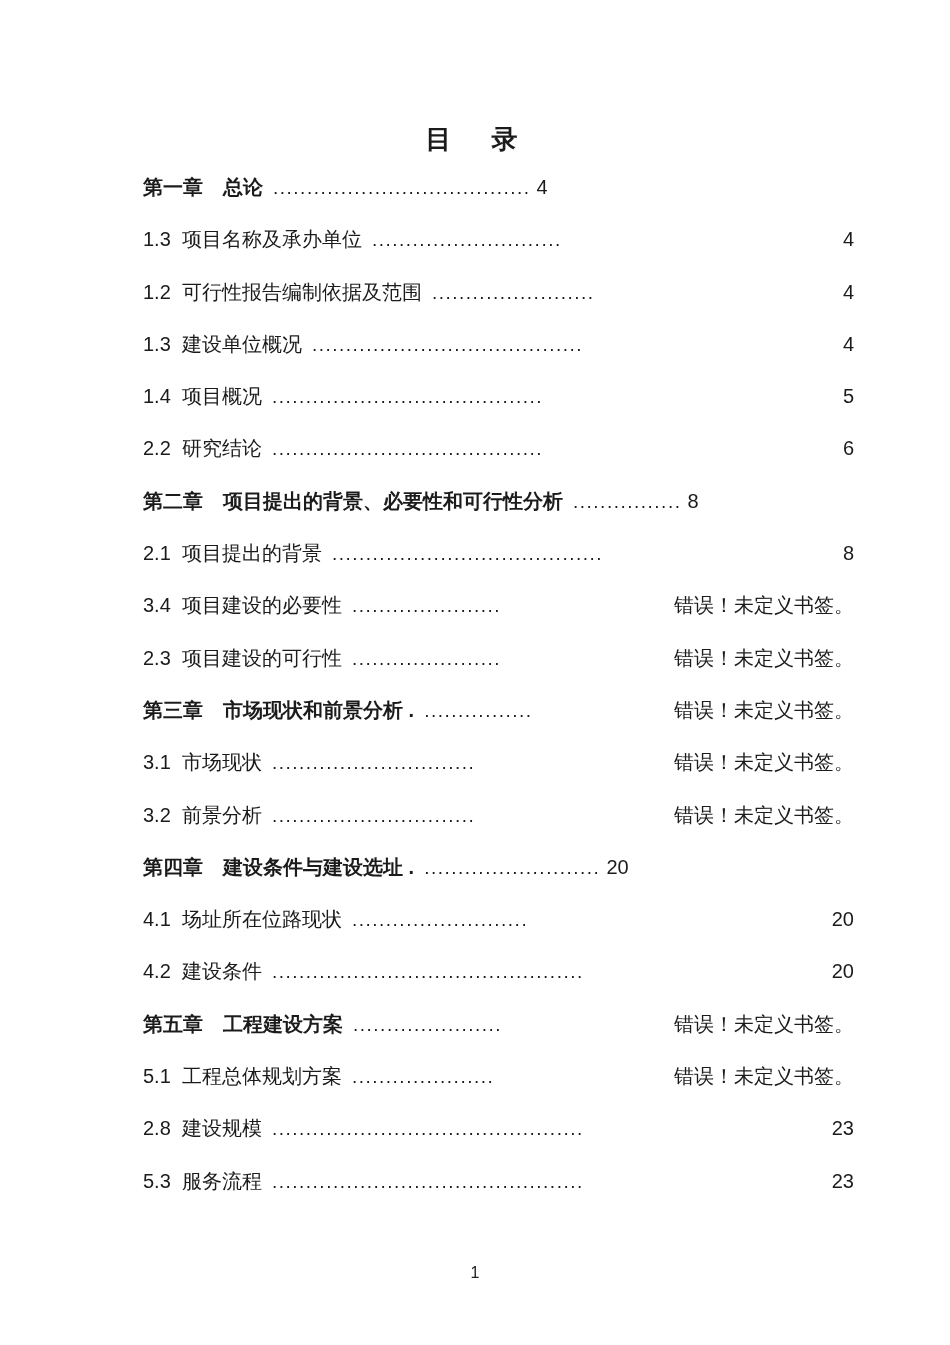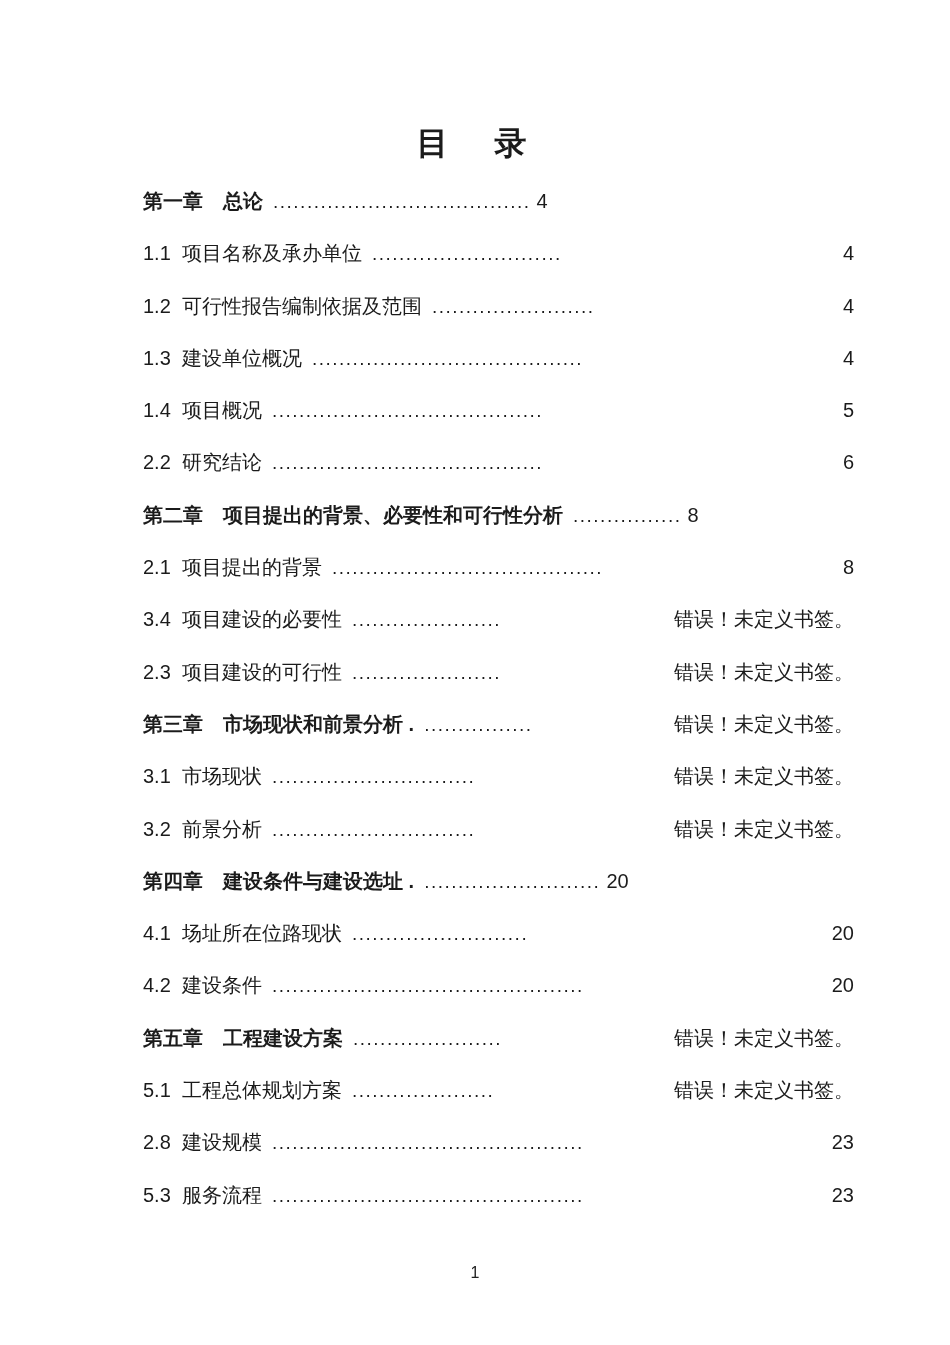--- a/index.html
+++ b/index.html
@@ -12,28 +12,28 @@
     font-family: "Liberation Sans", sans-serif;
     overflow: hidden;
   }
   .doc-title {
     position: absolute;
     top: 122px;
     left: 0;
     width: 100%;
     margin: 0;
     text-align: center;
-    font-size: 32px;
+    font-size: 26px;
     font-weight: bold;
     letter-spacing: 7px;
     white-space: pre;
   }
   .toc {
     position: absolute;
-    top: 175px;
+    top: 161px;
     left: 143px;
     right: 96px;
   }
   .toc-row {
     height: 52.3px;
     line-height: 52.3px;
     display: flex;
     align-items: baseline;
     white-space: pre;
     font-size: 20px;
@@ -64,21 +64,21 @@
     color: #222222;
   }
 </style>
 </head>
 <body>
 
 <div class="page">
   <h1 class="doc-title">目　录</h1>
   <div class="toc" id="toc">
       <div class="toc-row chapter inline"><span class="label">第一章　总论</span><span class="dots">......................................</span><span class="pageref">4</span></div>
-      <div class="toc-row item right"><span class="label">1.1  项目名称及承办单位</span><span class="dots">............................</span><span class="spacer"></span><span class="pageref">4</span></div>
+      <div class="toc-row item right"><span class="label">1.3  项目名称及承办单位</span><span class="dots">............................</span><span class="spacer"></span><span class="pageref">4</span></div>
       <div class="toc-row item right"><span class="label">1.2  可行性报告编制依据及范围</span><span class="dots">........................</span><span class="spacer"></span><span class="pageref">4</span></div>
       <div class="toc-row item right"><span class="label">1.3  建设单位概况</span><span class="dots">........................................</span><span class="spacer"></span><span class="pageref">4</span></div>
       <div class="toc-row item right"><span class="label">1.4  项目概况</span><span class="dots">........................................</span><span class="spacer"></span><span class="pageref">5</span></div>
       <div class="toc-row item right"><span class="label">2.2  研究结论</span><span class="dots">........................................</span><span class="spacer"></span><span class="pageref">6</span></div>
       <div class="toc-row chapter inline"><span class="label">第二章　项目提出的背景、必要性和可行性分析</span><span class="dots">................</span><span class="pageref">8</span></div>
       <div class="toc-row item right"><span class="label">2.1  项目提出的背景</span><span class="dots">........................................</span><span class="spacer"></span><span class="pageref">8</span></div>
       <div class="toc-row item right"><span class="label">3.4  项目建设的必要性</span><span class="dots">......................</span><span class="spacer"></span><span class="pageref">错误！未定义书签。</span></div>
       <div class="toc-row item right"><span class="label">2.3  项目建设的可行性</span><span class="dots">......................</span><span class="spacer"></span><span class="pageref">错误！未定义书签。</span></div>
       <div class="toc-row chapter right"><span class="label">第三章　市场现状和前景分析 .</span><span class="dots">................</span><span class="spacer"></span><span class="pageref">错误！未定义书签。</span></div>
       <div class="toc-row item right"><span class="label">3.1  市场现状</span><span class="dots">..............................</span><span class="spacer"></span><span class="pageref">错误！未定义书签。</span></div>

